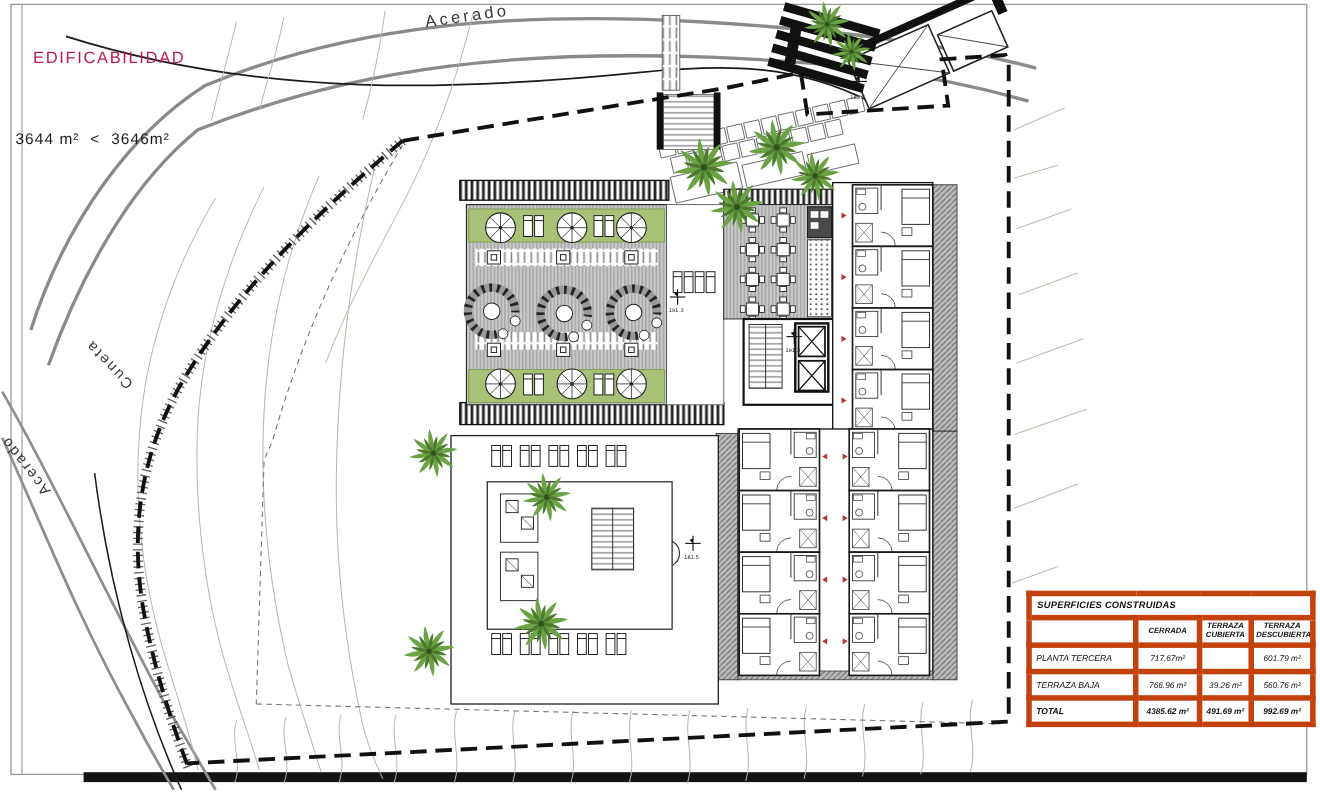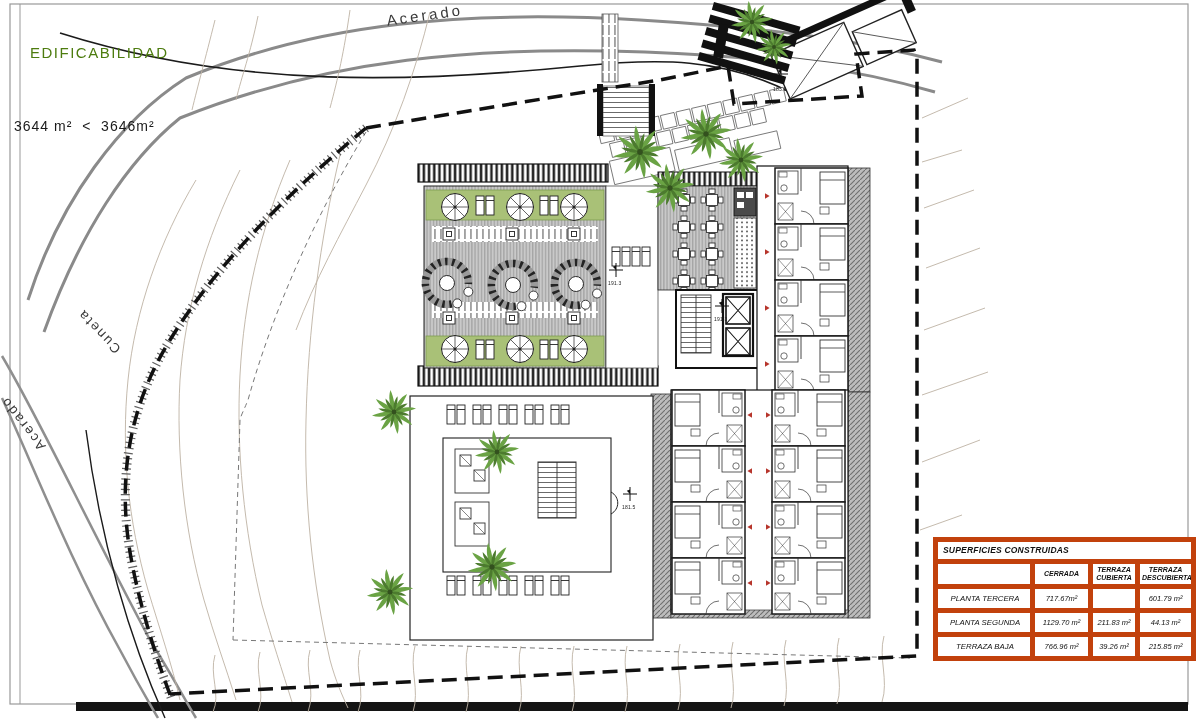--- a/index.html
+++ b/index.html
@@ -1,40 +1,40 @@
 <!DOCTYPE html>
 <html><head>
 <meta charset="utf-8">
 <style>
   html,body{margin:0;padding:0;background:#e8e8e8;}
   .stage{position:relative;width:1200px;height:720px;background:#ffffff;overflow:hidden;
          font-family:"Liberation Sans",sans-serif;}
   .stage svg{position:absolute;left:0;top:0;}
   .lbl{position:absolute;color:#2e2e2e;white-space:pre;}
   .lbl-edif{left:14px;top:8px;}
-  .lbl-edif .t1{margin-left:16px;font-size:15px;letter-spacing:1.5px;color:#4d7c0f;}
+  .lbl-edif .t1{margin-left:16px;font-size:15px;letter-spacing:1.5px;color:#be185d;}
   .lbl-edif .t2{margin-top:21px;font-size:14px;letter-spacing:1px;color:#1a1a1a;}
   .lbl-acerado{left:386px;top:2px;width:140px;font-size:15px;letter-spacing:3px;
                transform:rotate(-8deg);transform-origin:center;color:#3a3a3a;}
   .lbl-cuneta{left:56px;top:324px;width:86px;text-align:center;font-size:13.5px;letter-spacing:2px;
               transform:rotate(-134deg);transform-origin:center;color:#3a3a3a;}
   .lbl-acera{left:-22px;top:416px;width:90px;text-align:center;font-size:13.5px;letter-spacing:2px;
              transform:rotate(-128deg);transform-origin:center;color:#3a3a3a;}
   .lvl-txt{position:absolute;font-size:5px;color:#222;letter-spacing:.2px;}
   .lvl-a{left:608px;top:280px;} .lvl-b{left:714px;top:316px;}
   .lvl-c{left:622px;top:504px;} .lvl-d{left:773px;top:86px;}
 
   table.areas{position:absolute;left:933px;top:537px;width:258px;background:#fff;
               border-collapse:collapse;border:2px solid #222;table-layout:fixed;}
   table.areas th,table.areas td{border:5px solid #c2410c;font-size:7.5px;color:#111;
               padding:2px 2px;text-align:center;height:15px;overflow:hidden;font-style:italic;}
   table.areas .ttl{font-size:8.5px;font-weight:bold;text-align:left;padding-left:5px;height:13px;
               border-bottom:1.5px solid #222;letter-spacing:.2px;}
   table.areas thead th{font-size:7px;font-weight:bold;line-height:1.15;}
-  table.areas td.rl{text-align:center;padding-left:4px;font-size:7.8px;}
+  table.areas td.rl{text-align:left;padding-left:4px;font-size:7.8px;}
   table.areas tr.total td{font-weight:bold;}
 </style>
 </head>
 <body>
 
 <div class="stage">
 <svg width="1200" height="720" viewBox="0 0 1200 720">
   <defs>
     <pattern id="pDeck" width="3.2" height="8" patternUnits="userSpaceOnUse">
       <rect width="3.2" height="8" fill="#c9c9c9"></rect>
@@ -460,26 +460,26 @@
     </tr>
   </thead>
   <tbody>
     <tr>
       <td class="rl">PLANTA TERCERA</td>
       <td>717.67m²</td>
       <td></td>
       <td>601.79 m²</td>
     </tr>
     <tr>
-      <td class="rl">PLANTA SEGUNDA</td>
-      <td>1129.70 m²</td>
-      <td>211.83 m²</td>
-      <td>44.13 m²</td>
-    </tr>
-    <tr>
       <td class="rl">TERRAZA BAJA</td>
       <td>766.96 m²</td>
       <td>39.26 m²</td>
-      <td>215.85 m²</td>
+      <td>560.76 m²</td>
+    </tr>
+    <tr class="total">
+      <td class="rl">TOTAL</td>
+      <td>4385.62 m²</td>
+      <td>491.69 m²</td>
+      <td>992.69 m²</td>
     </tr>
   </tbody>
 </table>
 </div>
 
 </body></html>

